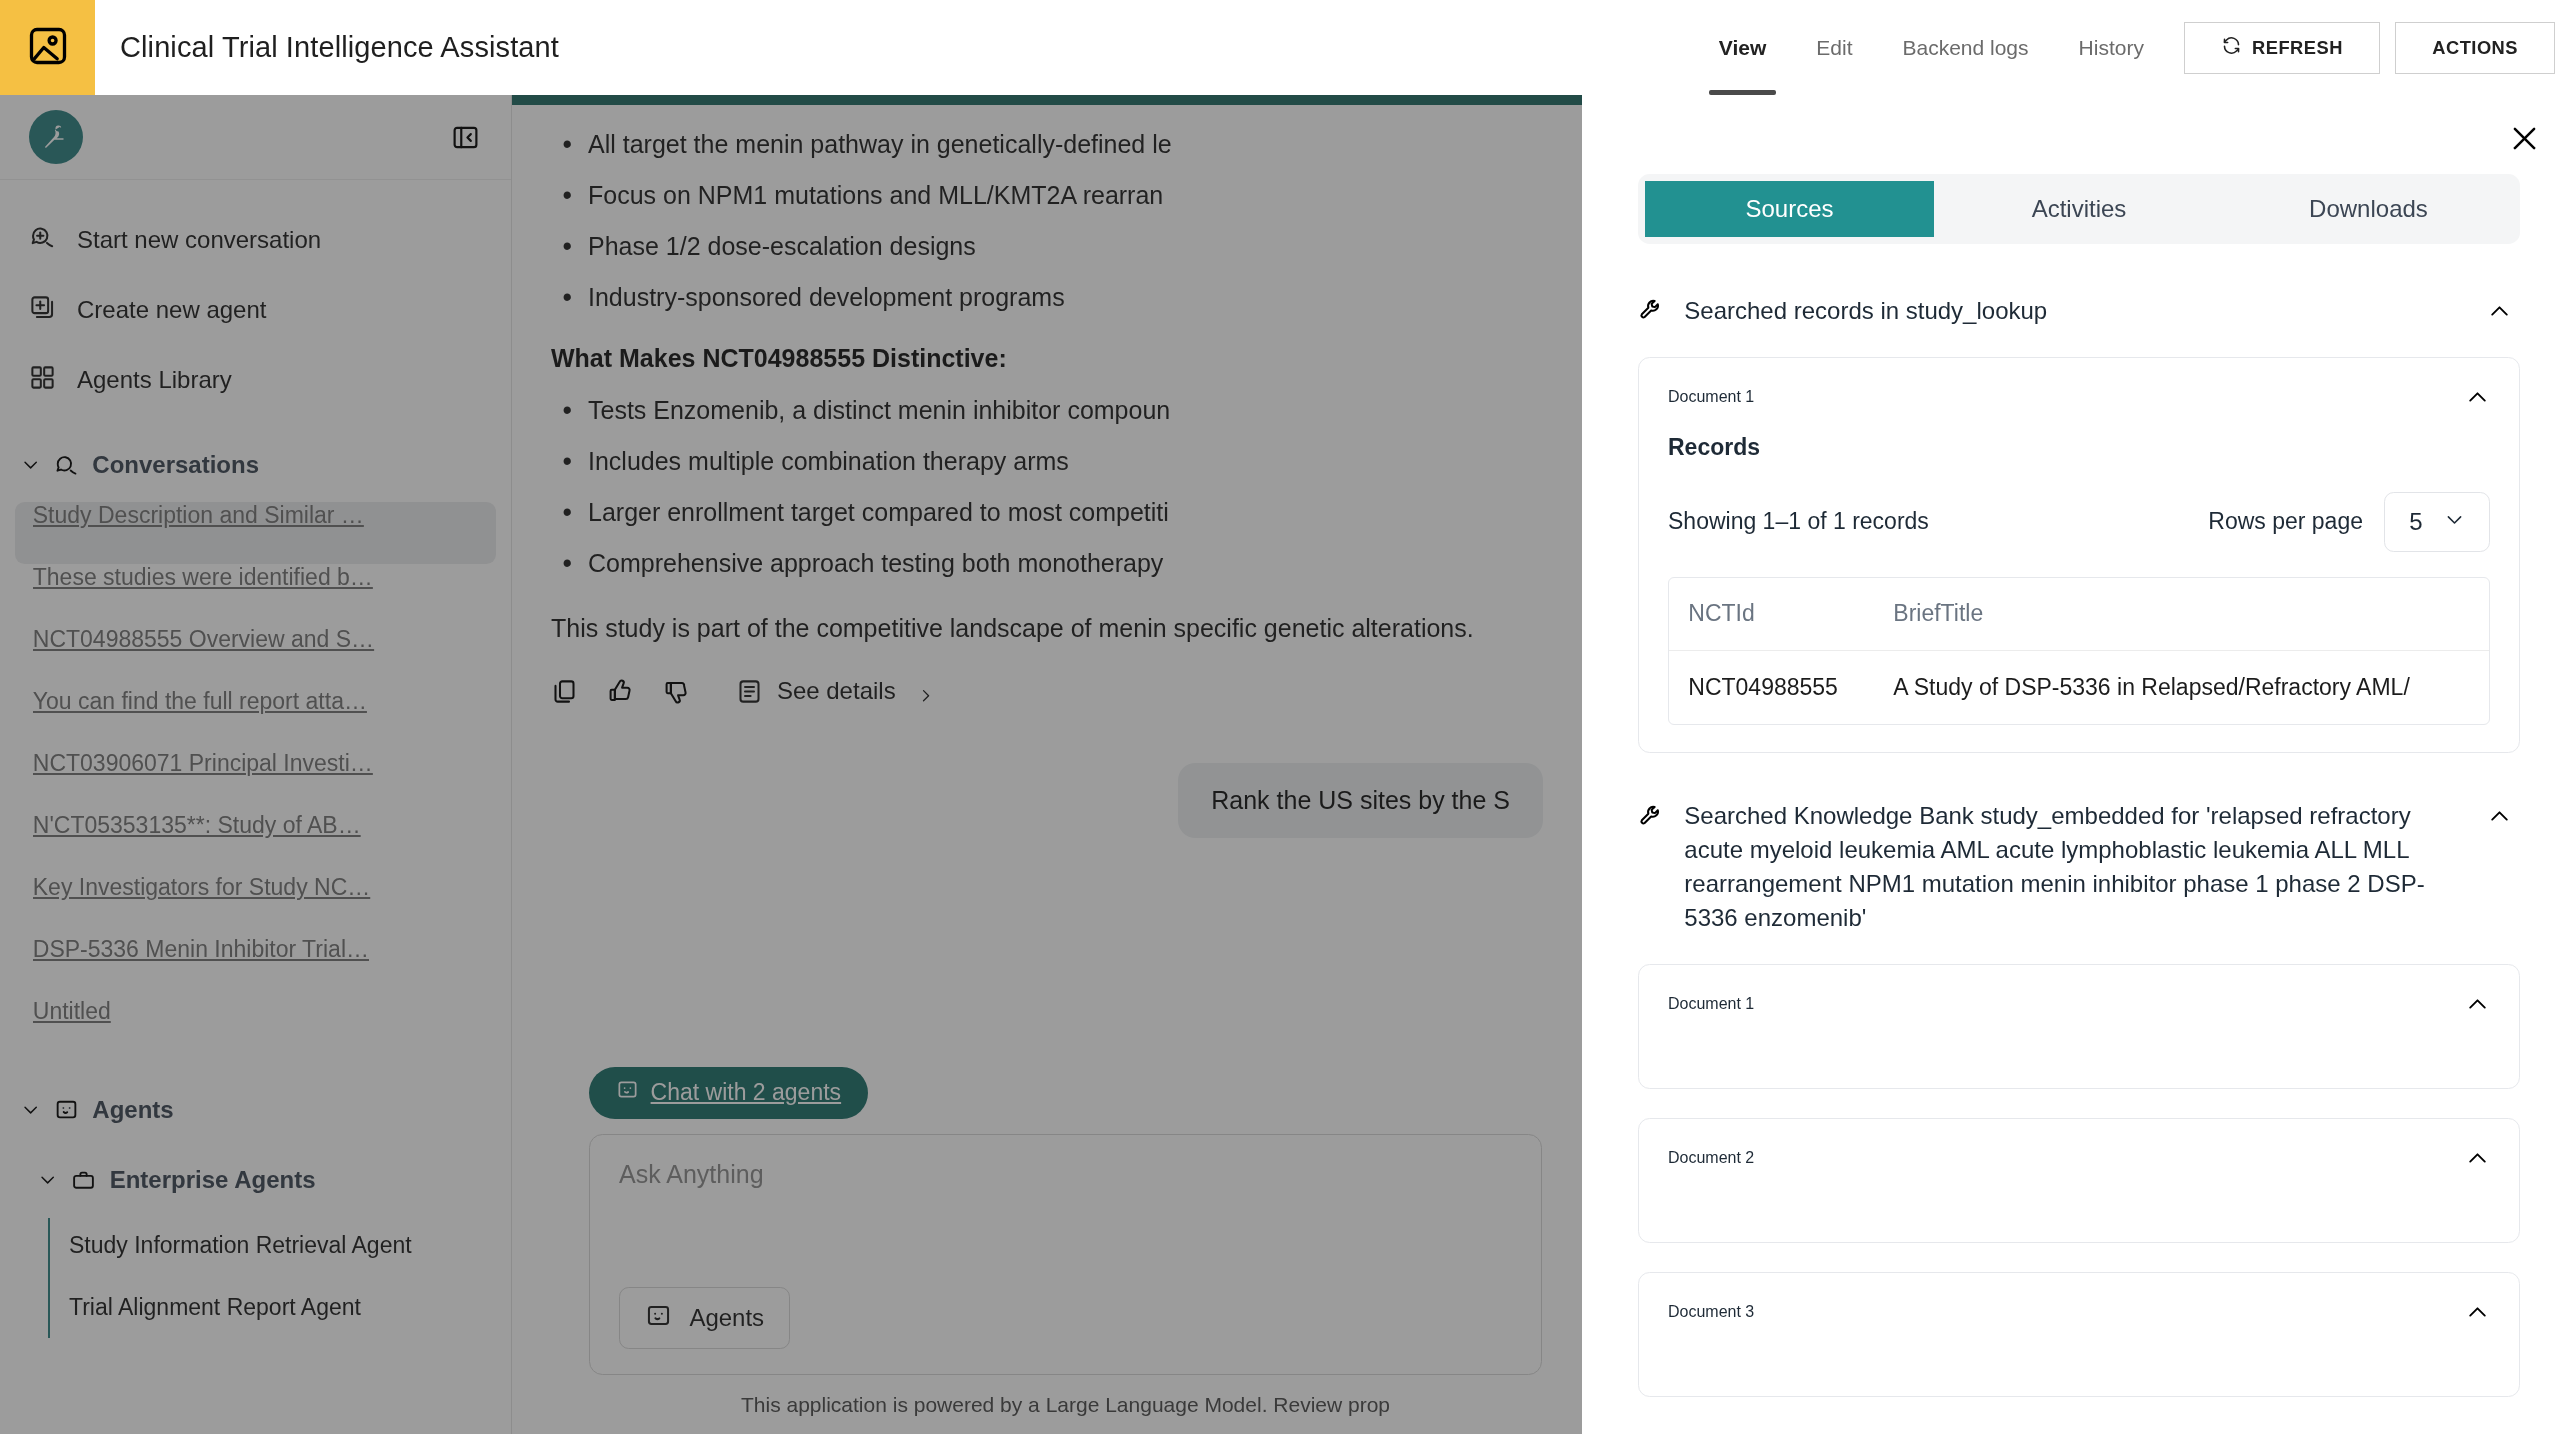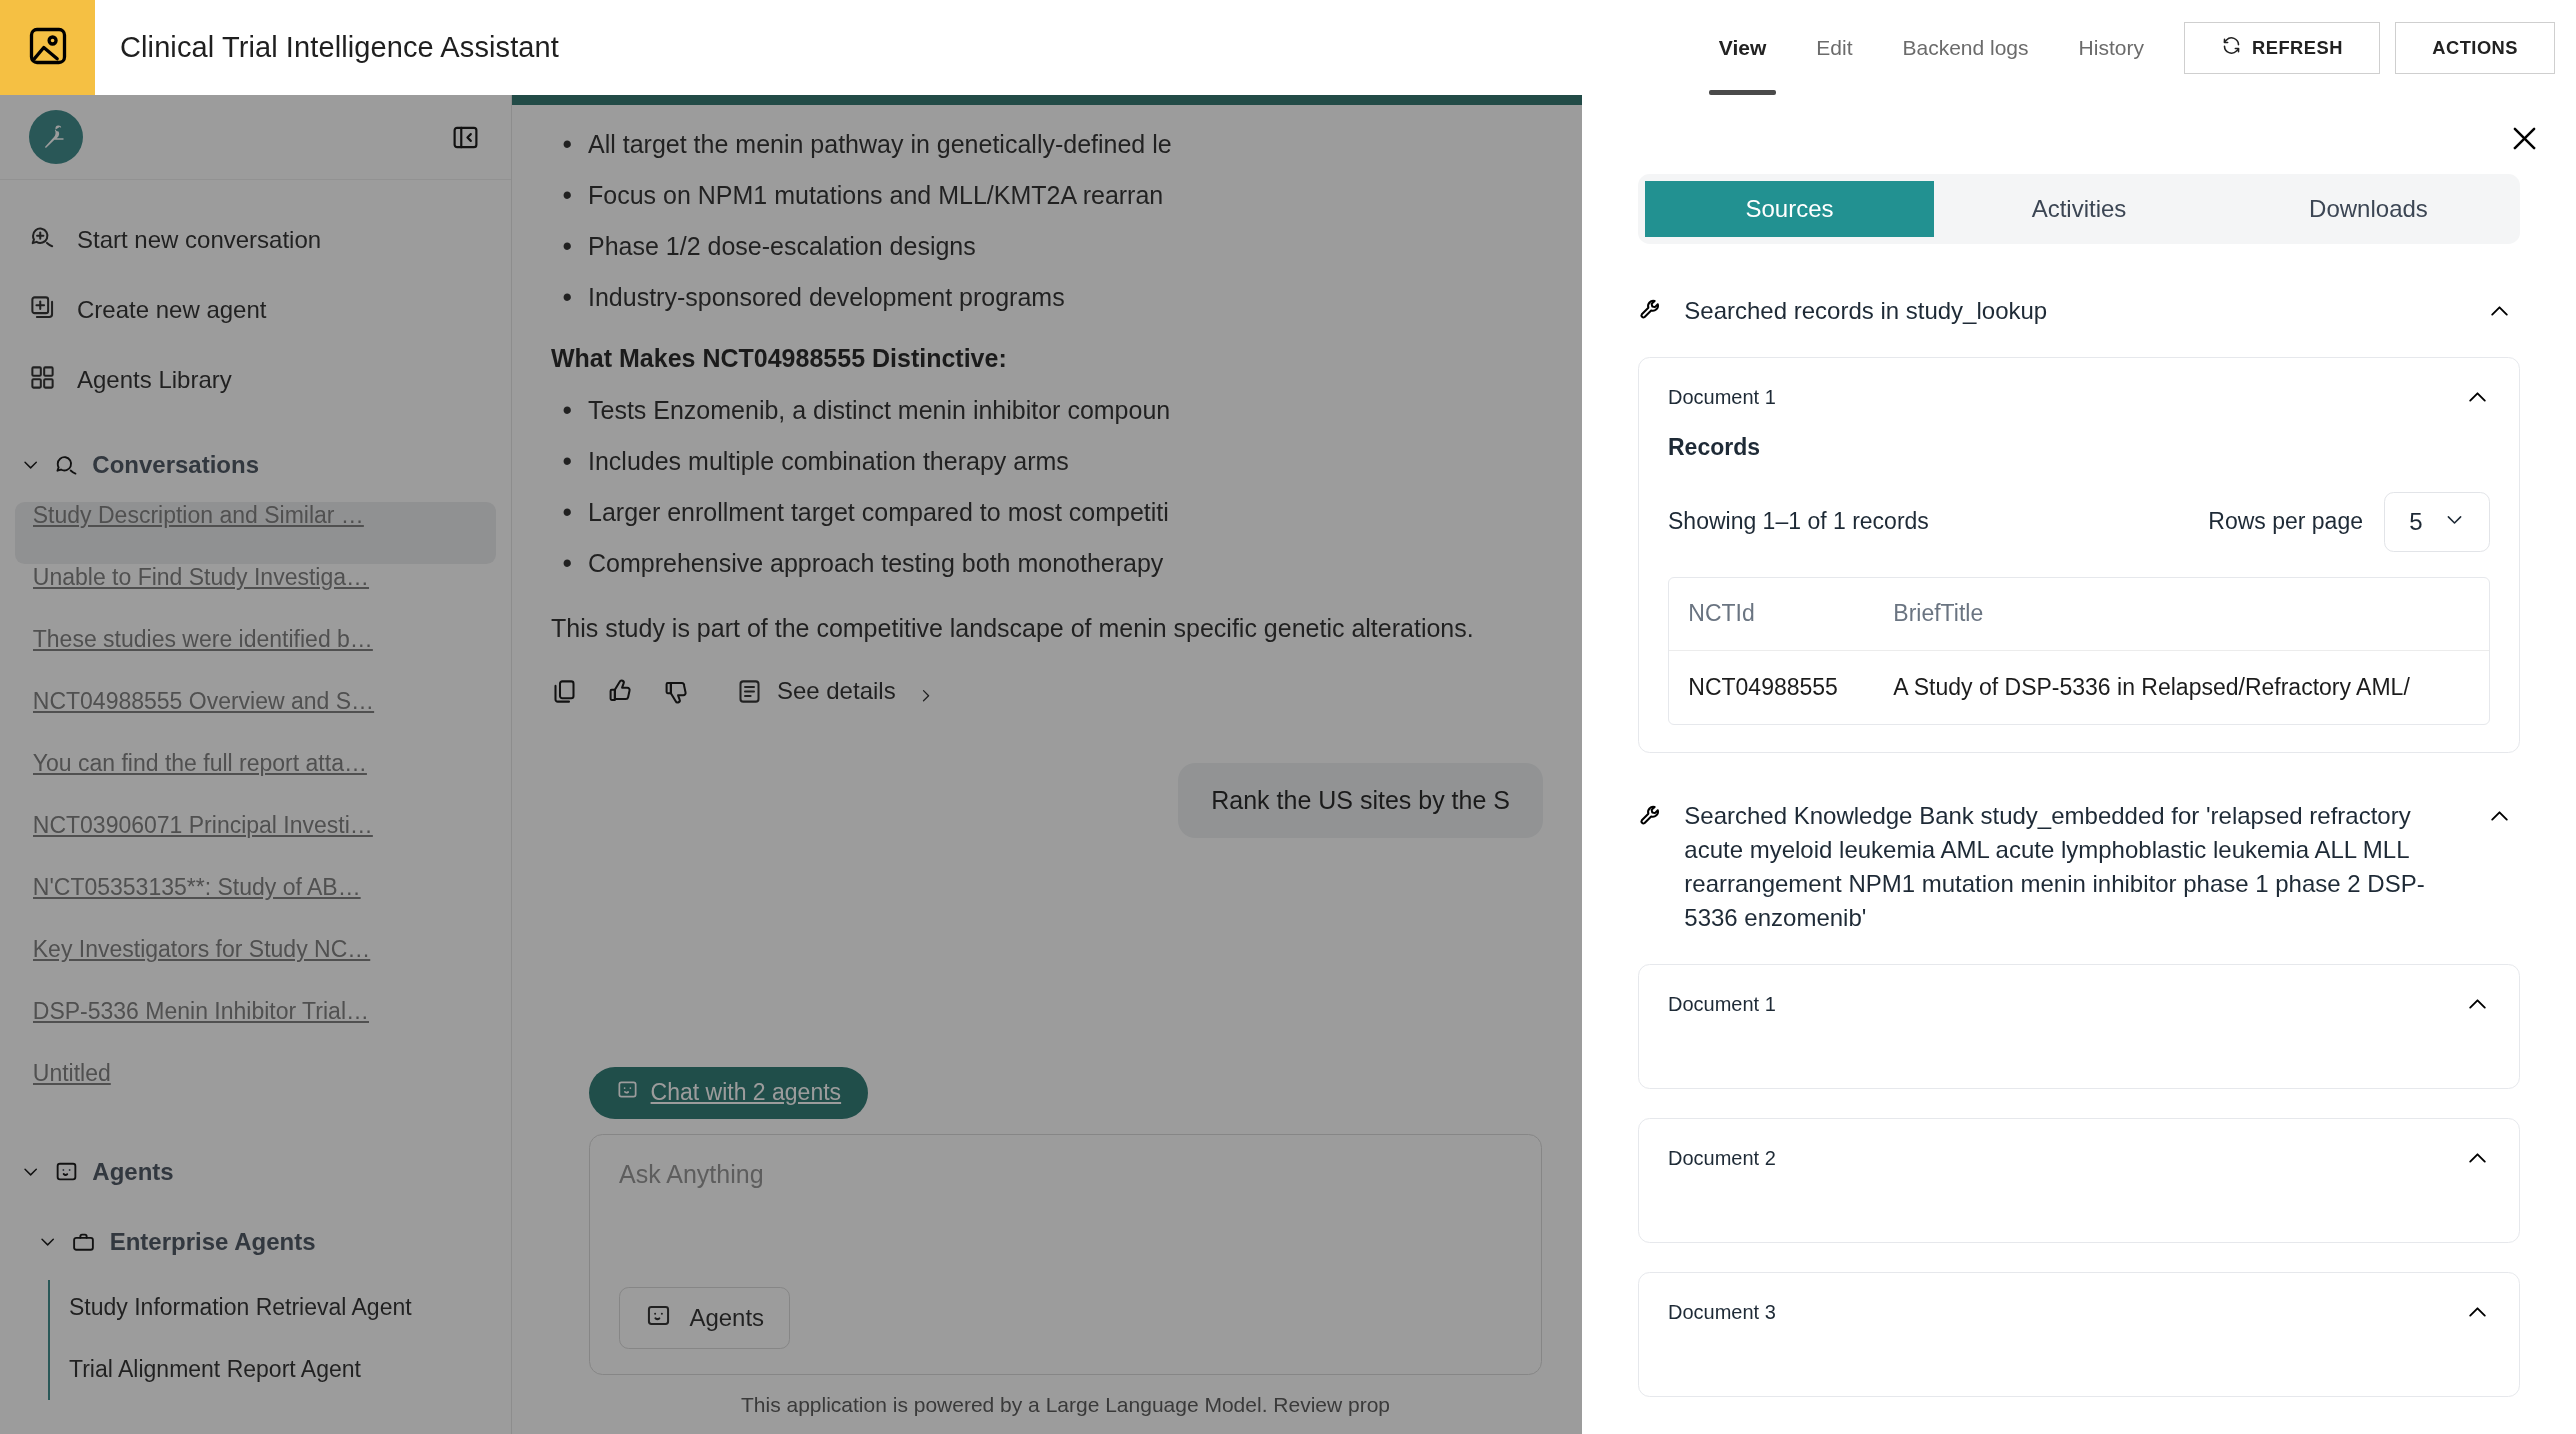--- a/index.html
+++ b/index.html
@@ -227,21 +227,21 @@
   .src-head .txt { font-size: 24px; color: #1e2a36; line-height: 1.42; flex: 1; }
   .src-head .chev-up { width: 25px; height: 25px; flex: 0 0 25px; margin-top: 5.8px; }
 
   .card {
     border: 1px solid #e6e8ec; border-radius: 11.6px;
     background: #fff; margin-top: 29px; padding: 27px 29px;
   }
   .card-head {
     display: flex; align-items: center; cursor: pointer;
   }
-  .card-head .ttl { font-size: 20px; color: #1e2a36; }
+  .card-head .ttl { font-size: 16px; color: #1e2a36; }
   .card-head .chev-up { margin-left: auto; width: 25px; height: 25px; }
   .card-stub { height: 44px; }
 
   .rec-title { font-size: 23px; font-weight: 700; color: #1e2a36; margin-top: 24px; }
   .rec-bar { display: flex; align-items: center; margin-top: 31px; }
   .rec-count { font-size: 23px; color: #1e2a36; }
   .rpp-label { margin-left: auto; font-size: 23px; color: #1e2a36; }
   .rpp-select {
     margin-left: 21px; border: 1px solid #e2e4e8; border-radius: 9.7px;
     height: 60px; min-width: 106px; display: flex; align-items: center;
@@ -373,23 +373,20 @@
         <svg viewBox="0 0 24 24" class="icon-stroke" stroke="#3c4654" stroke-width="2">
           <path d="M3.6 10.4a6.4 6.4 0 1 1 3.1 5.5L3.3 17l1.1-3.2a6.3 6.3 0 0 1-.8-3.4z"></path>
           <path d="M16 16.8c1.8 1.6 3.4 2.6 4.6 3"></path>
         </svg>
       </span>
       <span class="glabel">Conversations</span>
     </div>
 
     <div class="conv-item selected">
       <span>Study Description and Similar …</span>
-      </div>
-    <div class="conv-item">
-      <span>Unable to Find Study Investiga…</span>
       </div>
     <div class="conv-item">
       <span>These studies were identified b…</span>
       </div>
     <div class="conv-item">
       <span>NCT04988555 Overview and S…</span>
       </div>
     <div class="conv-item">
       <span>You can find the full report atta…</span>
       </div>

